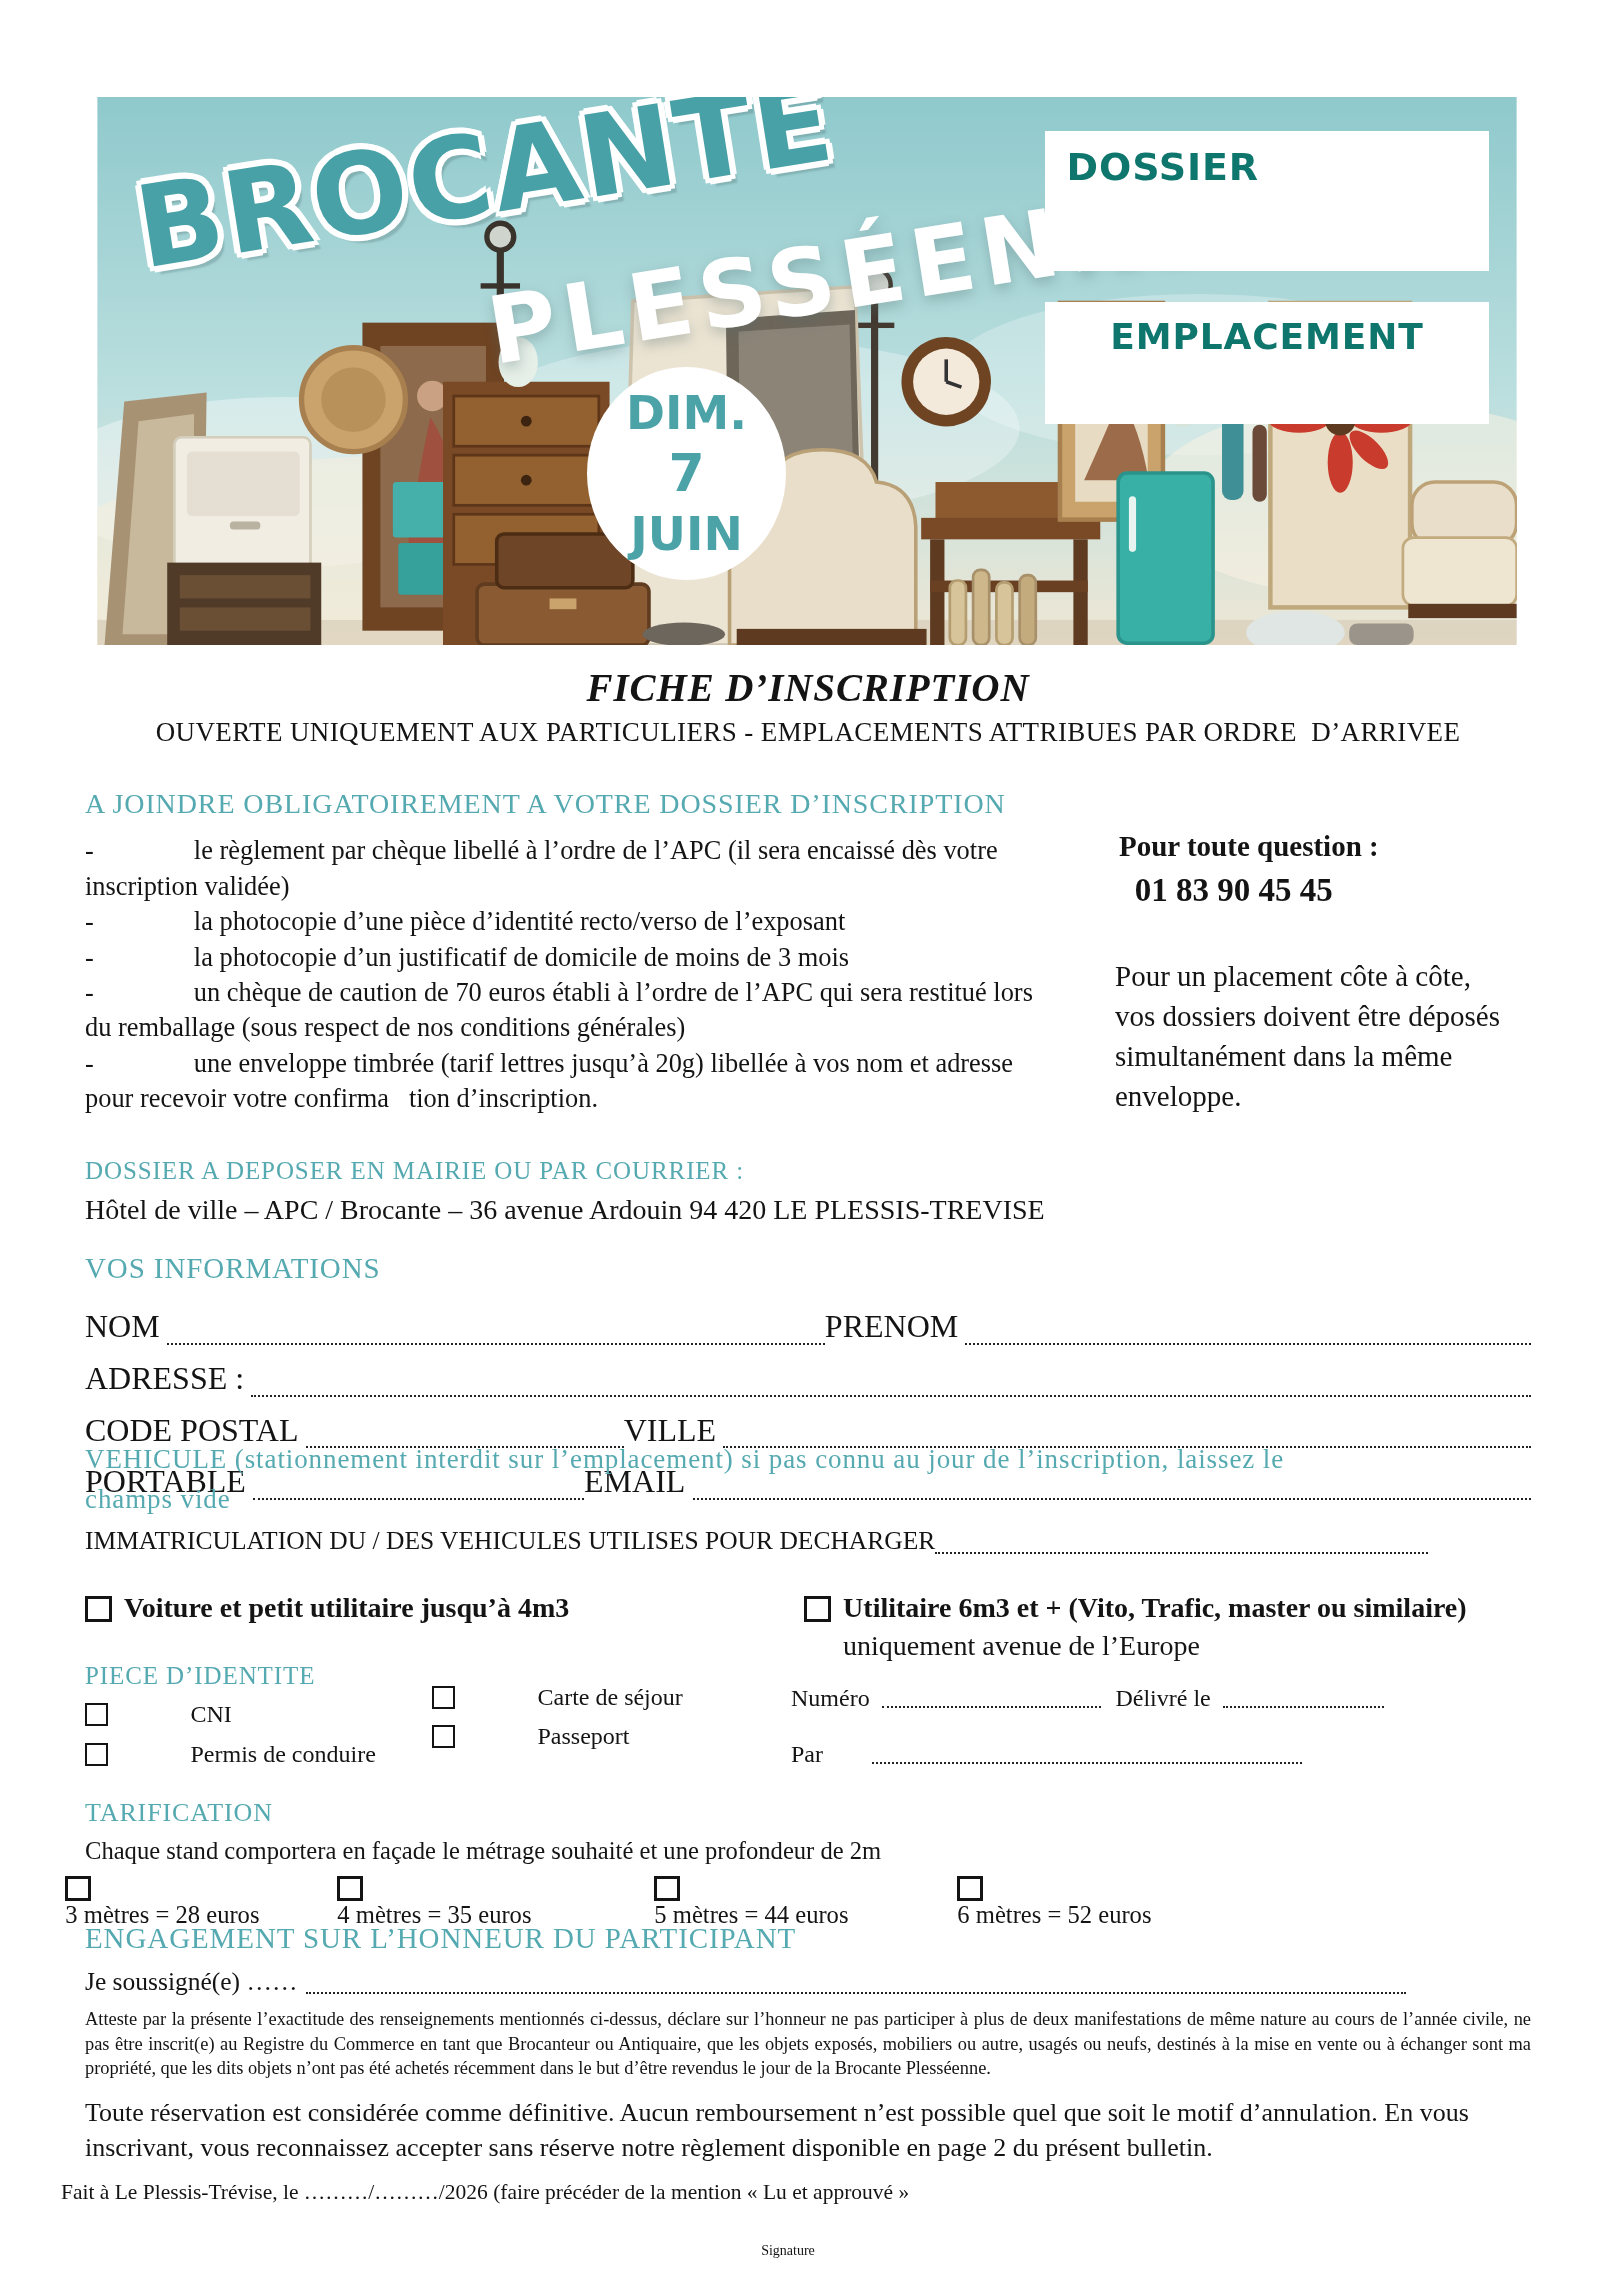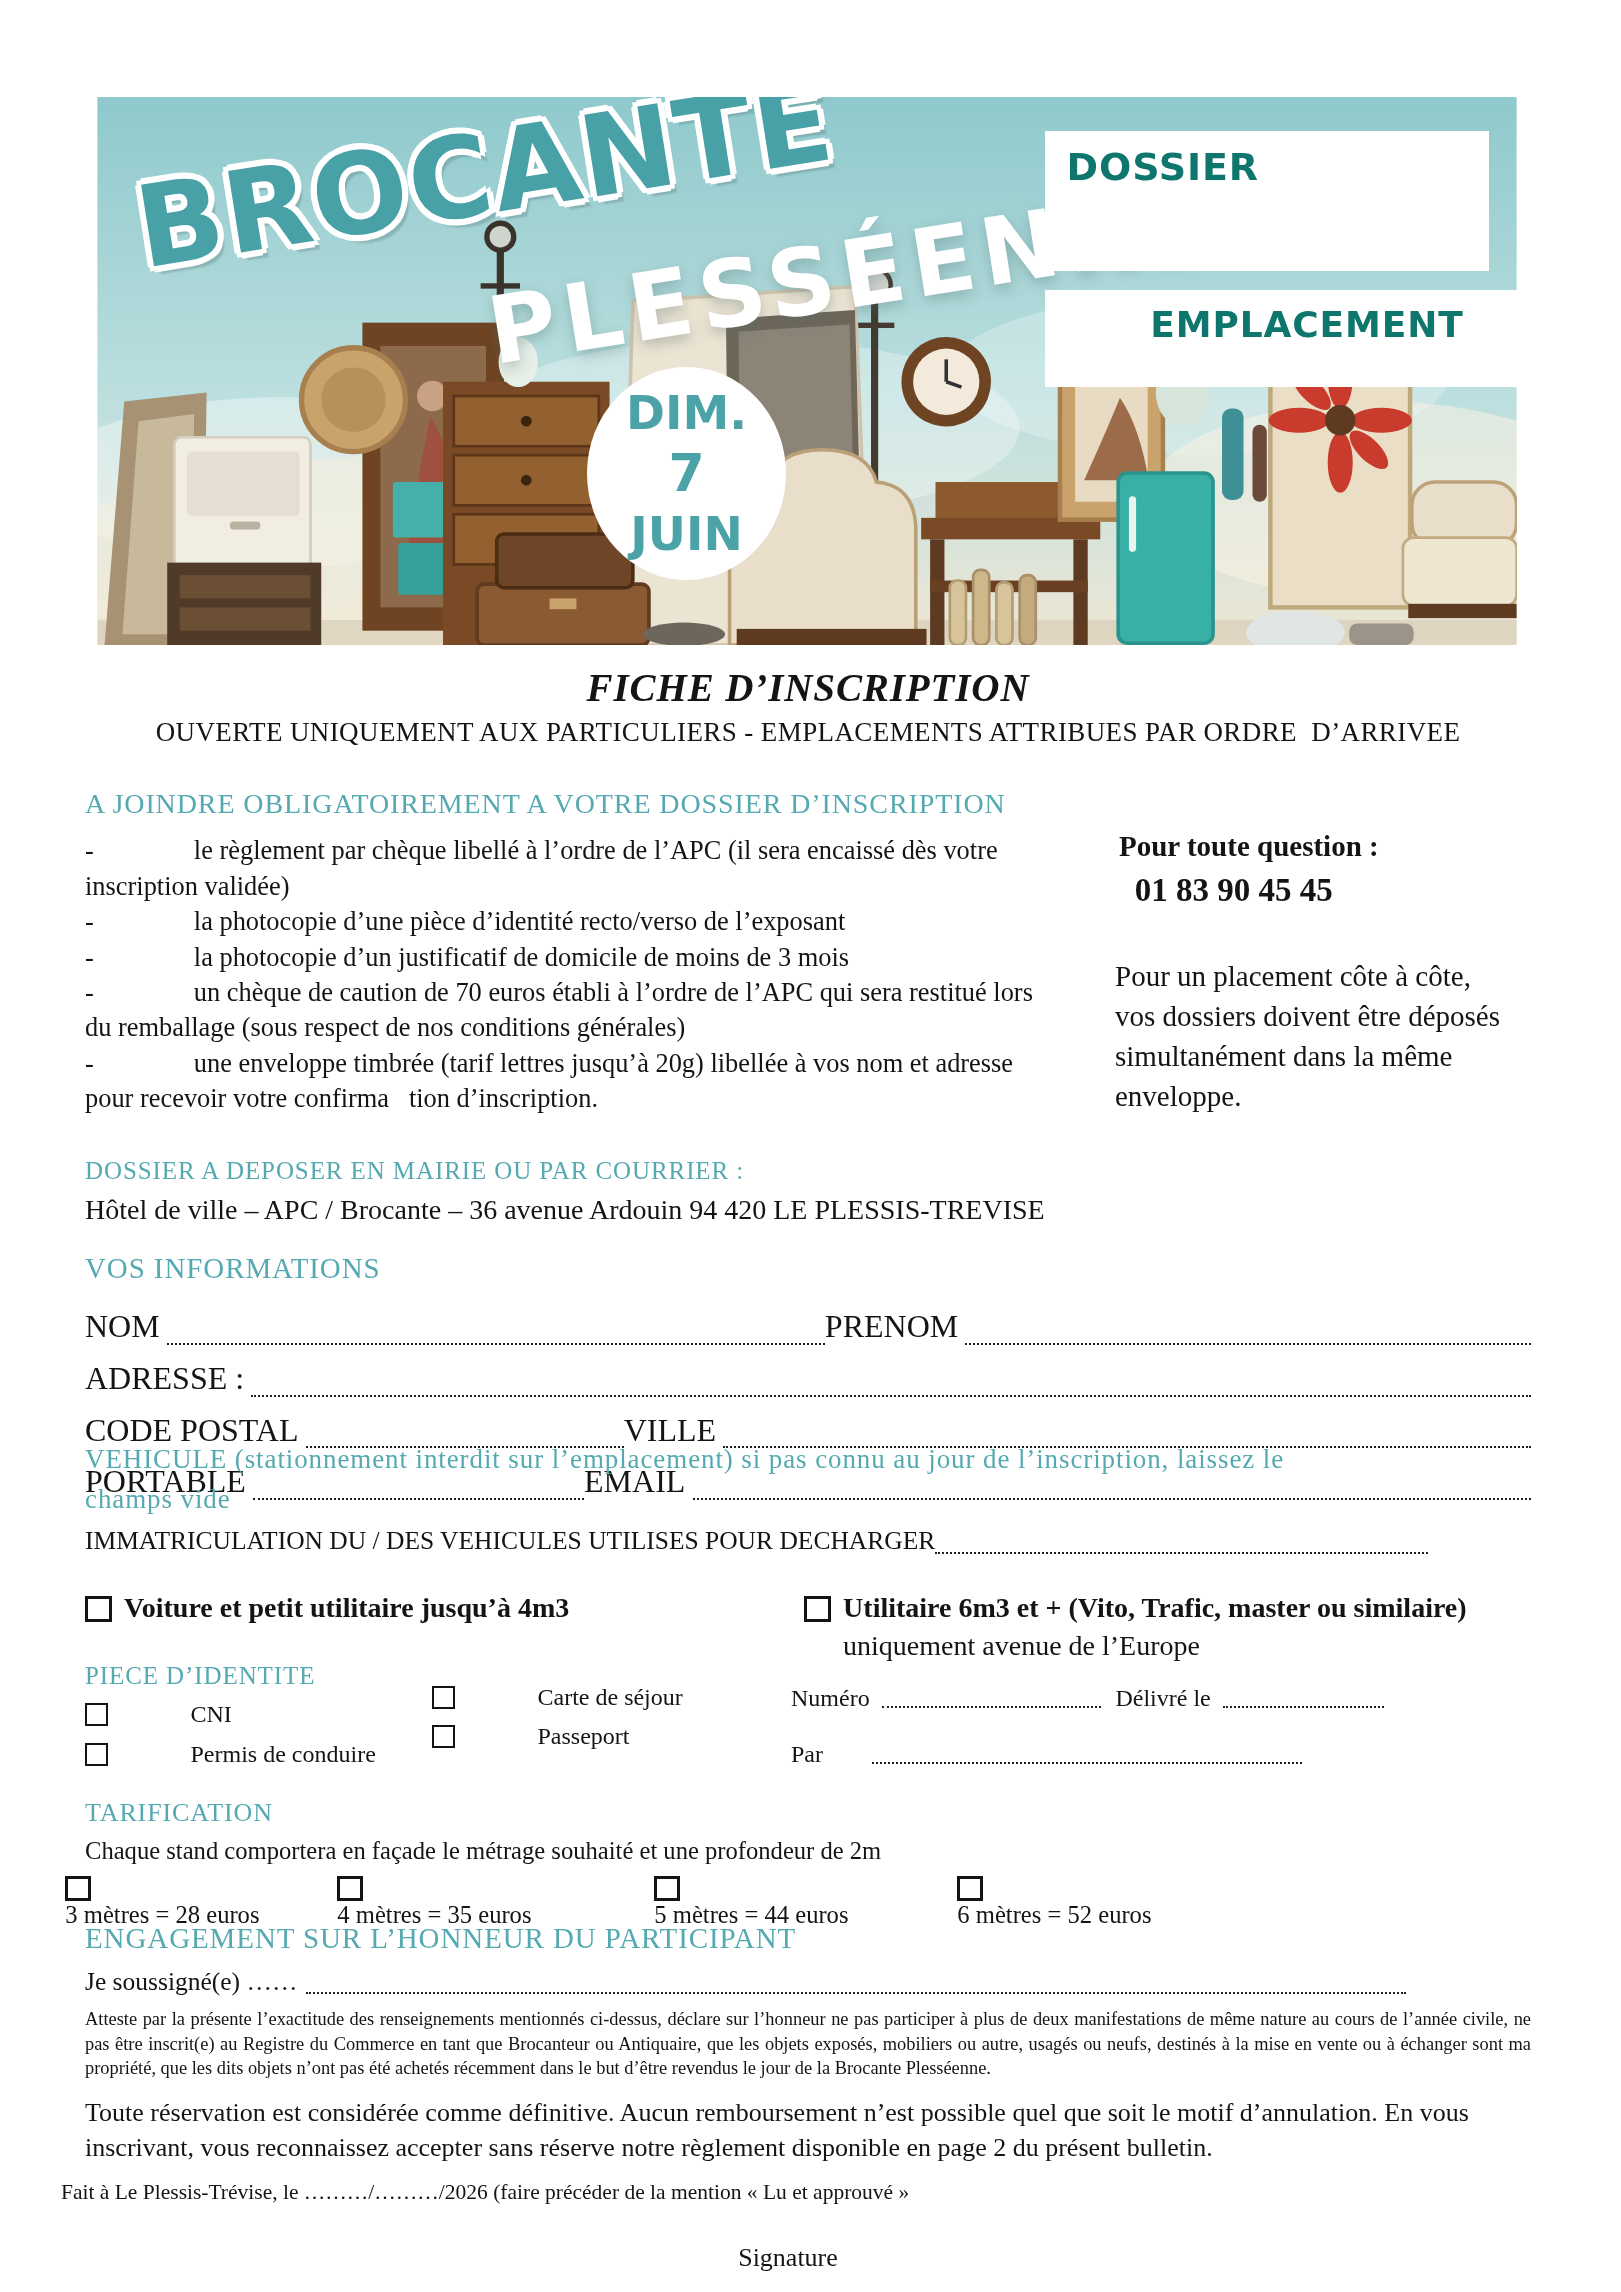--- a/index.html
+++ b/index.html
@@ -13,21 +13,21 @@
          font-family:"DejaVu Sans",sans-serif;font-weight:bold;font-size:113px;line-height:1;
          color:#48a1a6;letter-spacing:1.8px;white-space:nowrap;
          text-shadow:-6.3px 0 #fff,6.3px 0 #fff,0 -6.3px #fff,0 6.3px #fff,
                      -4.5px -4.5px #fff,4.5px -4.5px #fff,-4.5px 4.5px #fff,4.5px 4.5px #fff,5.4px 9px 1.8px rgba(60,90,90,.25);}
   .logo2{position:absolute;left:385px;top:190px;transform:rotate(-9deg);transform-origin:left top;
          font-family:"DejaVu Sans",sans-serif;font-weight:bold;font-size:93px;line-height:1;
          color:#ffffff;letter-spacing:7.2px;white-space:nowrap;
          text-shadow:0 5.4px 12.5px rgba(80,110,110,.35);}
   .hbox{position:absolute;left:948px;width:444px;background:#fff;}
   .hbox1{top:34px;height:140px;}
-  .hbox2{top:193px;height:97px;padding-left:40px;}
+  .hbox2{top:205px;height:122px;}
   .hbox-label{font-family:"DejaVu Sans",sans-serif;font-weight:800;font-size:38px;color:#0f766e;
               letter-spacing:0.9px;padding:14.3px 0 0 21.5px;}
   .hbox2 .hbox-label{text-align:center;padding:14.3px 0 0 0;font-size:36px;}
   .date-circle{position:absolute;left:490px;top:270px;width:199px;height:213px;background:#fff;
                border-radius:50%;display:flex;flex-direction:column;align-items:center;justify-content:center;}
   .date-circle span{font-family:"DejaVu Sans",sans-serif;font-weight:bold;color:#4ba3a8;
                     font-size:47px;line-height:1.22;}
   .date-circle .d7{font-size:52px;}
 
   
@@ -102,21 +102,21 @@
   
   .engage{position:absolute;left:85px;top:1922px;width:1446px;}
   .engage h2{font-size:29px;}
   .sousrow{display:flex;font-size:25.5px;line-height:1.55;margin-top:7.2px;}
   .sousrow .dots{margin-left:9px;margin-right:125px;}
   .fineprint{font-size:18.4px;line-height:1.33;text-align:justify;margin:5.4px 0 0;}
   .resa{font-size:26px;line-height:1.36;margin:14.3px 0 0;max-width:1433px;}
 
   
   .fait{position:absolute;left:61px;top:2158px;font-size:21.5px;}
-  .signature{position:absolute;left:0;top:2235px;width:1576px;text-align:center;font-size:26px;margin-top:8px;}
+  .signature{position:absolute;left:0;top:2235px;width:1576px;text-align:center;font-size:14px;margin-top:8px;}
 </style>
 </head>
 <body>
 
 <div class="page">
 
   <div class="photo">
     <svg width="1420" height="548" viewBox="0 0 1585 612">
       <defs>
         <linearGradient id="sky" x1="0" y1="0" x2="0" y2="1">

